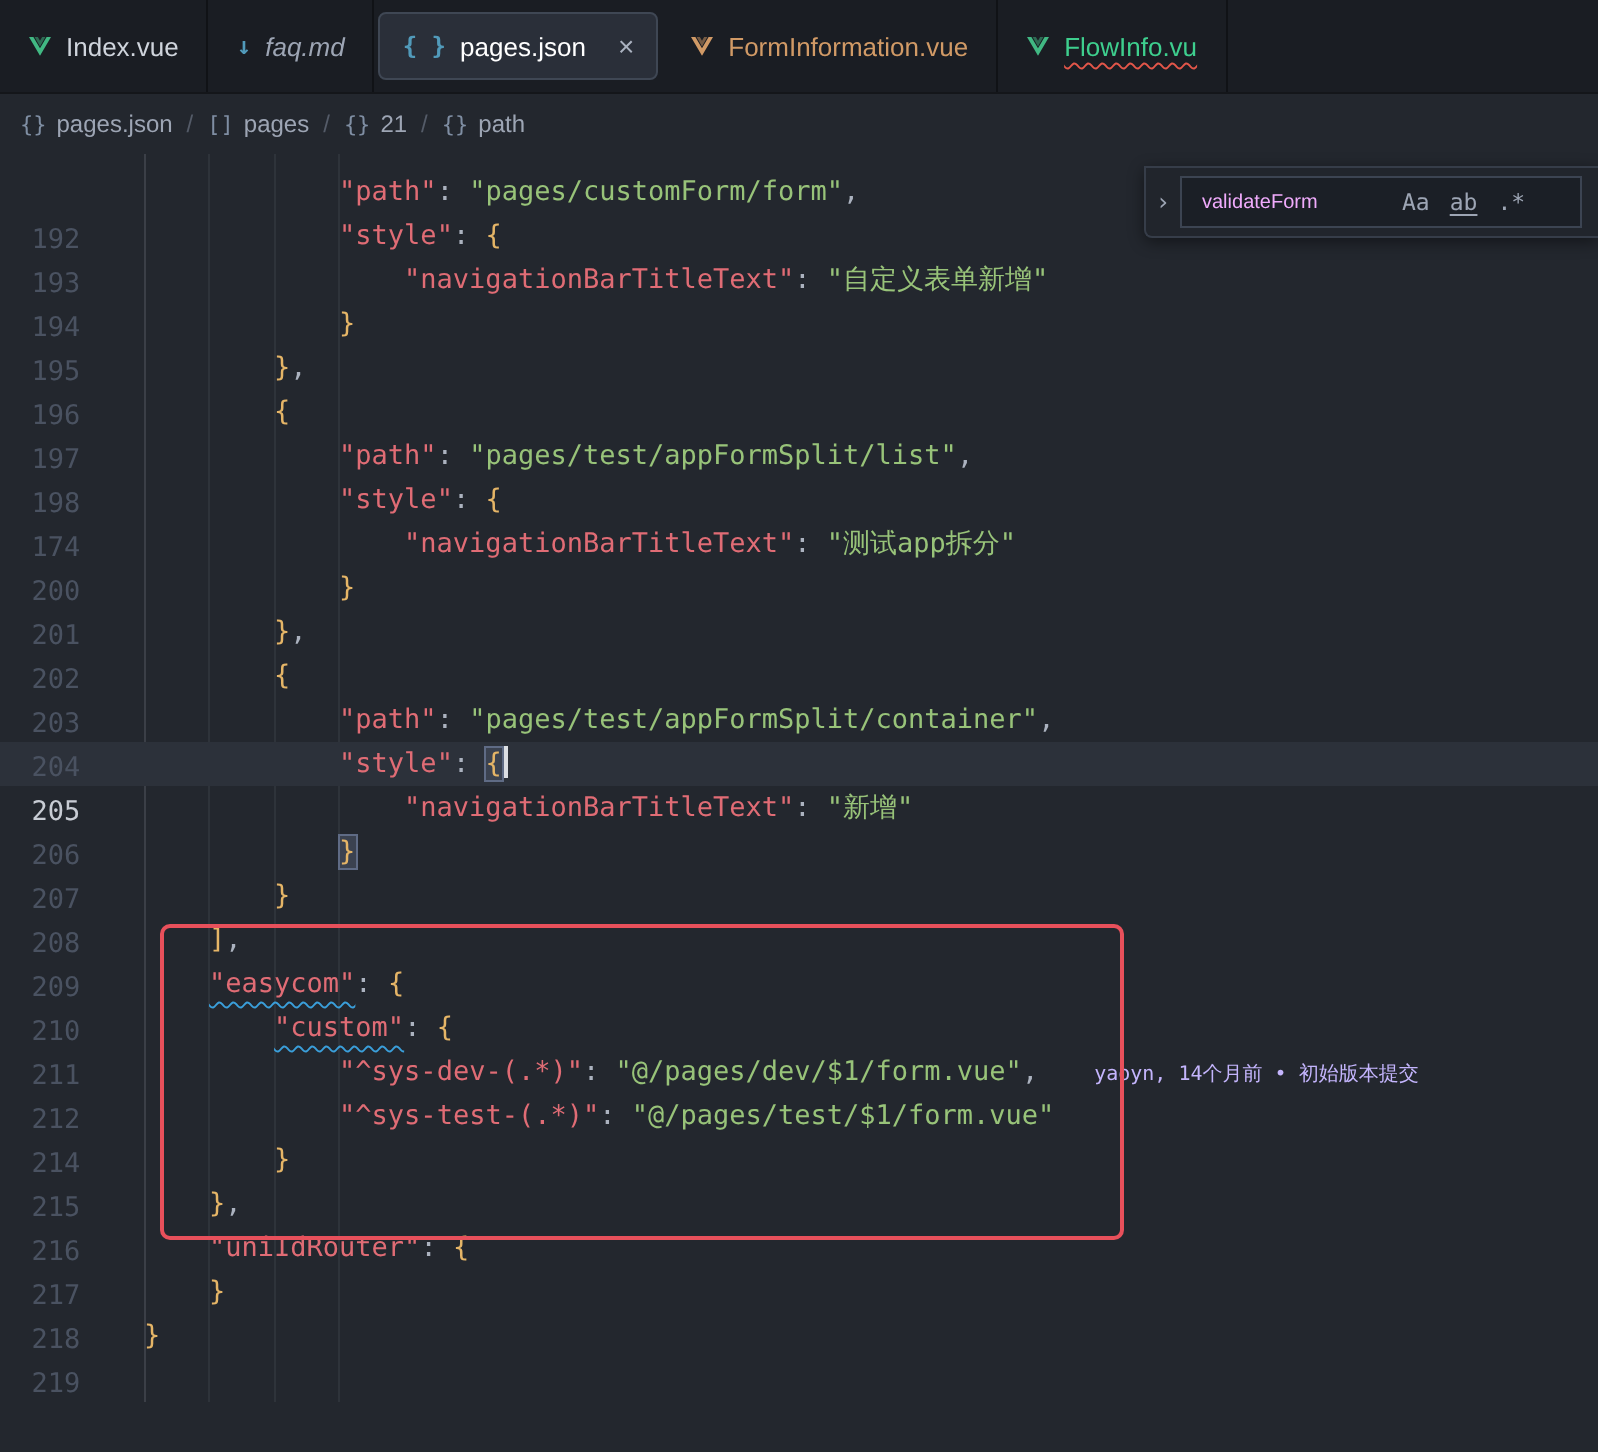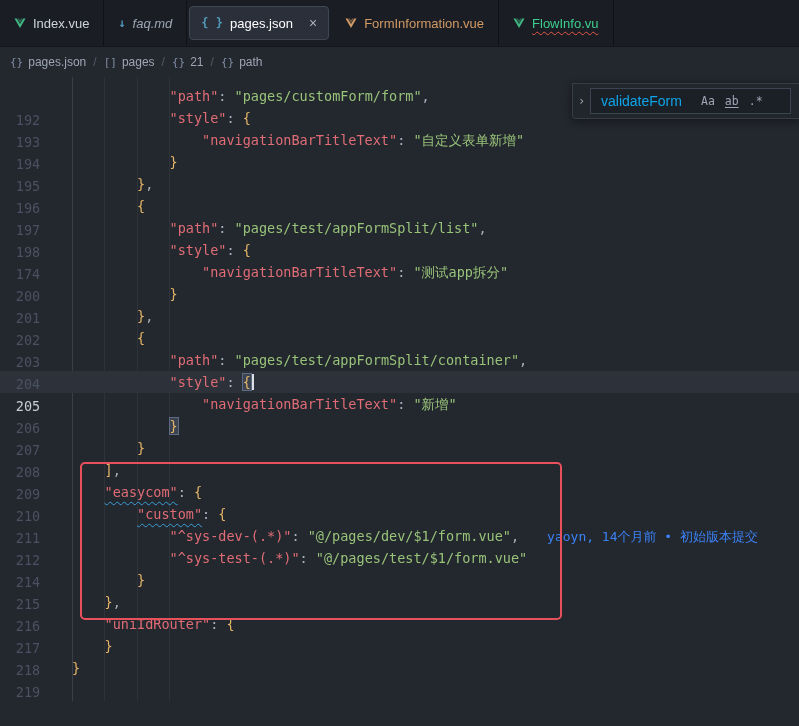--- a/index.html
+++ b/index.html
@@ -36,29 +36,29 @@
   .line.cur .num{color:#c8ccd4;}
 
   .tk-w{color:#abb2bf;}
   .tk-k{color:#e06c75;}
   .tk-v{color:#98c379;}
   .tk-p{color:#abb2bf;}
   .tk-b{color:#e5b567;}
   .m{background:#3b4250;outline:1px solid #5f6b85;}
   .sq{text-decoration:underline;text-decoration-style:wavy;text-decoration-color:#3a9fdb;text-decoration-thickness:1px;text-underline-offset:3.5px;}
   .caret{display:inline-block;width:2px;height:16px;background:#dcdfe4;margin-left:1px;margin-bottom:-3px;}
-  .blame{color:#3b82f6;margin-left:28px;font-size:13px;}
+  .blame{color:#c4b5fd;margin-left:28px;font-size:10px;}
 
   
   .find{position:absolute;top:6px;right:0;width:226px;height:34px;background:#21252c;
         border:1px solid #363d49;border-right:none;border-radius:0 0 0 4px;
         display:flex;align-items:center;box-shadow:0 2px 8px rgba(0,0,0,0.45);z-index:5;}
   .find .expand{width:17px;text-align:center;color:#9da5b4;font-size:12px;cursor:pointer;}
   .fbox{flex:1;display:flex;align-items:center;background:#1b1f26;border:1px solid #3c4452;height:24px;margin-right:8px;padding:0 4px 0 8px;}
-  .fbox input{background:transparent;border:none;outline:none;color:#0ea5e9;font-size:14px;width:92px;font-family:"Liberation Sans",sans-serif;}
+  .fbox input{background:transparent;border:none;outline:none;color:#f0abfc;font-size:10px;width:92px;font-family:"Liberation Sans",sans-serif;}
   .opt{color:#9da5b4;font-size:11.5px;padding:2px 4px;margin-left:2px;border-radius:3px;cursor:pointer;font-family:"DejaVu Sans Mono",monospace;}
   .opt.ww{text-decoration:underline;text-underline-offset:2px;}
 
   
   .annotation{position:absolute;left:80px;top:385px;width:478px;height:154px;
               border:2px solid #e8505b;border-radius:5px;z-index:4;pointer-events:none;}
 </style>
 </head>
 <body>
 

